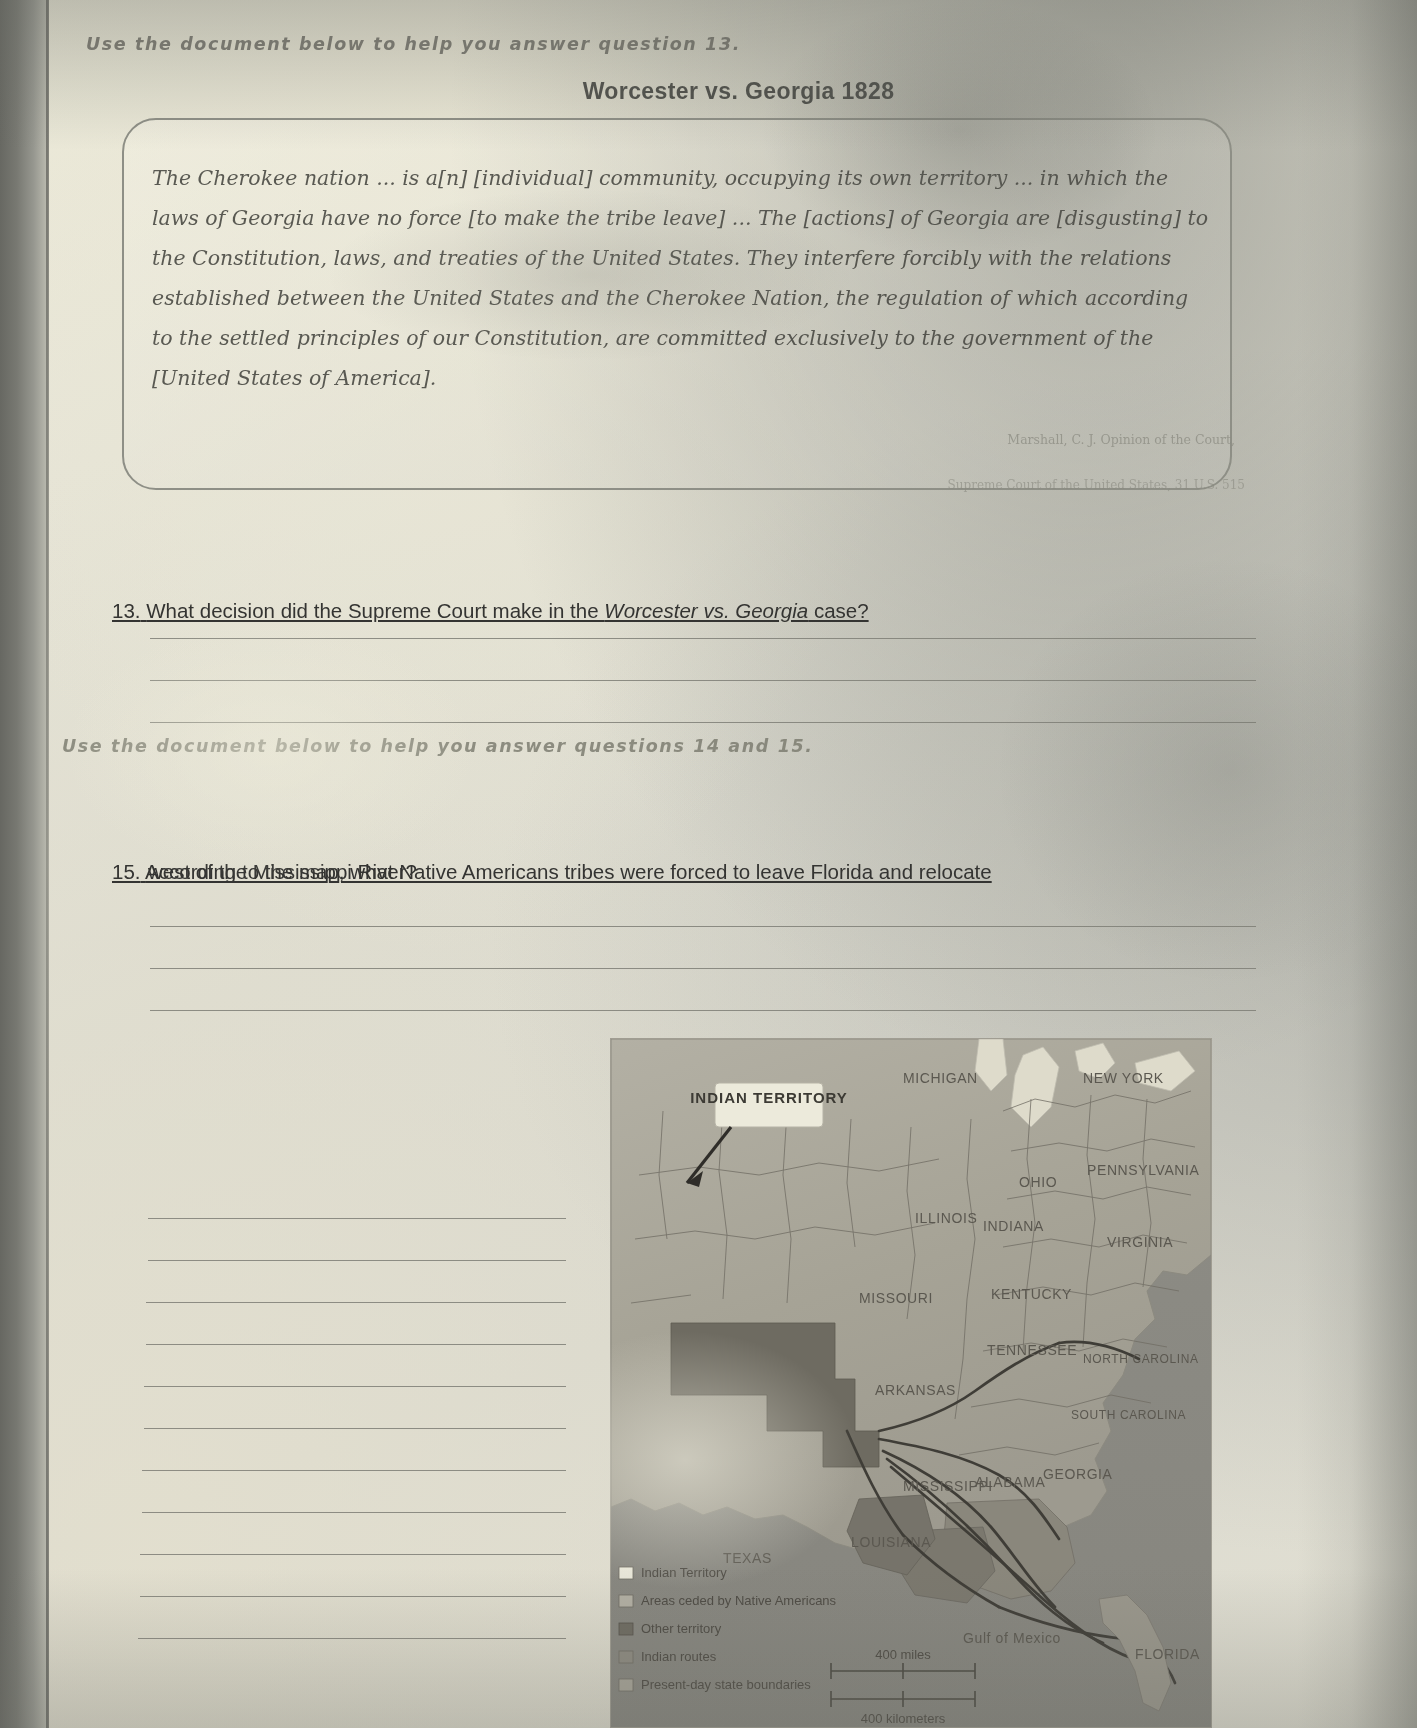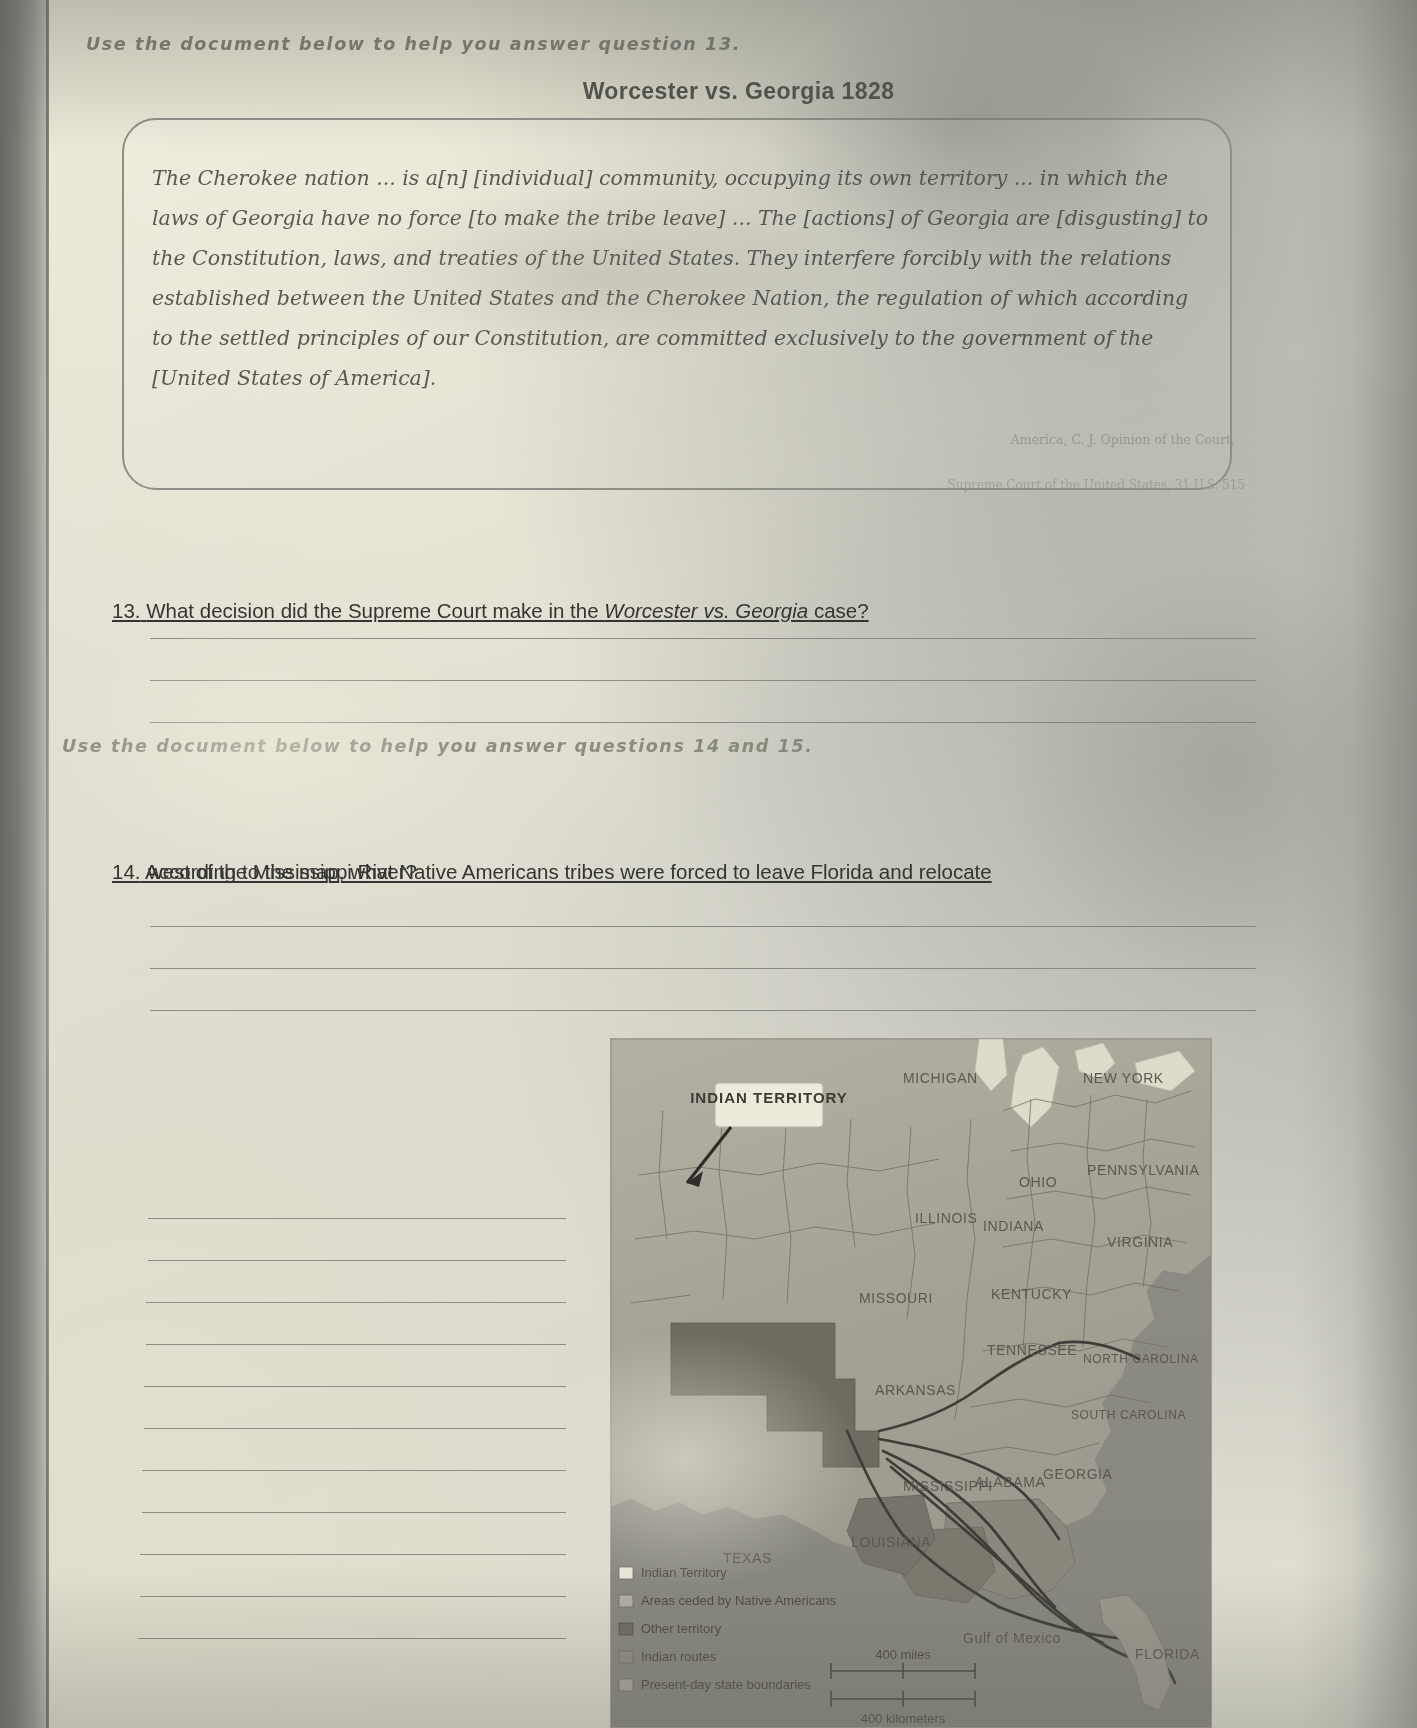--- a/index.html
+++ b/index.html
@@ -197,35 +197,35 @@
 
   <div class="left-gutter"></div>
   <div class="left-rule"></div>
 
   <div class="instruction" id="instruction-1">Use the document below to help you answer question 13.</div>
 
   <div id="doc-title">Worcester vs. Georgia 1828</div>
 
   <div id="doc-box"></div>
   <div id="doc-quote">The Cherokee nation ... is a[n] [individual] community, occupying its own territory ... in which the laws of Georgia have no force [to make the tribe leave] ... The [actions] of Georgia are [disgusting] to the Constitution, laws, and treaties of the United States. They interfere forcibly with the relations established between the United States and the Cherokee Nation, the regulation of which according to the settled principles of our Constitution, are committed exclusively to the government of the [United States of America].</div>
-  <div class="attrib" id="attrib-1">America, C. J. Opinion of the Court,</div>
+  <div class="attrib" id="attrib-1">Marshall, C. J. Opinion of the Court,</div>
   <div class="attrib" id="attrib-2">Supreme Court of the United States, 31 U.S. 515</div>
 
   <div class="question" id="q13">
     <span class="q-num">13.</span>
     <span>What decision did the Supreme Court make in the </span><span class="q-italic">Worcester vs. Georgia</span><span> case?</span>
   </div>
   <div class="ans-line" style="left:150px; top:638px; width:1106px;"></div>
   <div class="ans-line" style="left:150px; top:680px; width:1106px;"></div>
   <div class="ans-line" style="left:150px; top:722px; width:1106px;"></div>
 
   <div class="instruction" id="instruction-2">Use the document below to help you answer questions 14 and 15.</div>
 
   <div class="question" id="q14">
-    <span class="q-num">14.</span>
+    <span class="q-num">15.</span>
     <span>According to the map, what Native Americans tribes were forced to leave Florida and relocate</span>
     <span class="q-body">west of the Mississippi River?</span>
   </div>
   <div class="ans-line" style="left:150px; top:926px; width:1106px;"></div>
   <div class="ans-line" style="left:150px; top:968px; width:1106px;"></div>
   <div class="ans-line" style="left:150px; top:1010px; width:1106px;"></div>
 
   <div class="ans-line" style="left:148px; top:1218px; width:418px;"></div>
   <div class="ans-line" style="left:148px; top:1260px; width:418px;"></div>
   <div class="ans-line" style="left:146px; top:1302px; width:420px;"></div>

